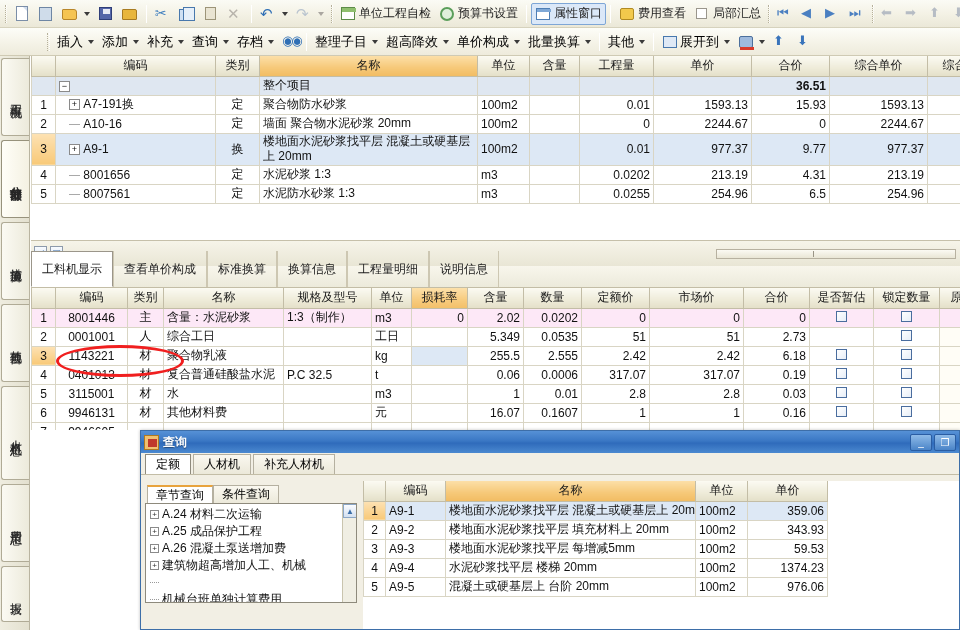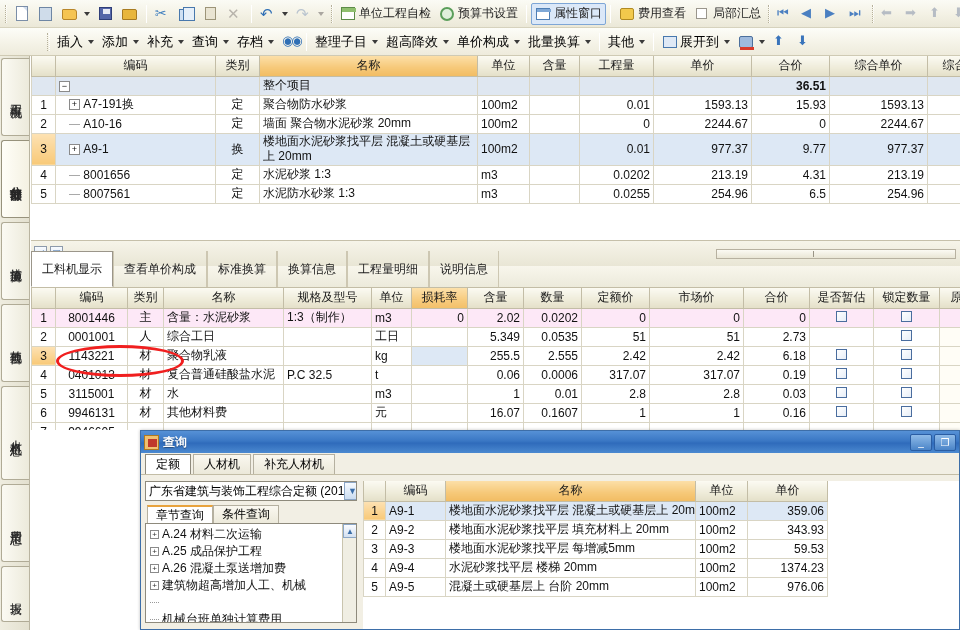--- a/index.html
+++ b/index.html
@@ -711,24 +711,20 @@
       <div class="dtab">
           <span>人材机</span>
         </div>
       <div class="dtab">
           <span>补充人材机</span>
         </div>
     </div>
 
 
     <div style="position:absolute;left:4px;top:50px;width:212px;bottom:0;">
-      <div class="combo">
-        <span>广东省建筑与装饰工程综合定额 (201</span>
-        <span class="cb">▼</span>
-      </div>
       <div style="display:flex;margin-top:4px;padding-left:2px;">
         <div class="stab sel">
             <span>章节查询</span>
           </div>
         <div class="stab">
             <span>条件查询</span>
           </div>
       </div>
       <div class="treebox" style="height:100px;margin-top:0;">
         <div id="tree-body" style="padding-top:2px;padding-right:15px;">

